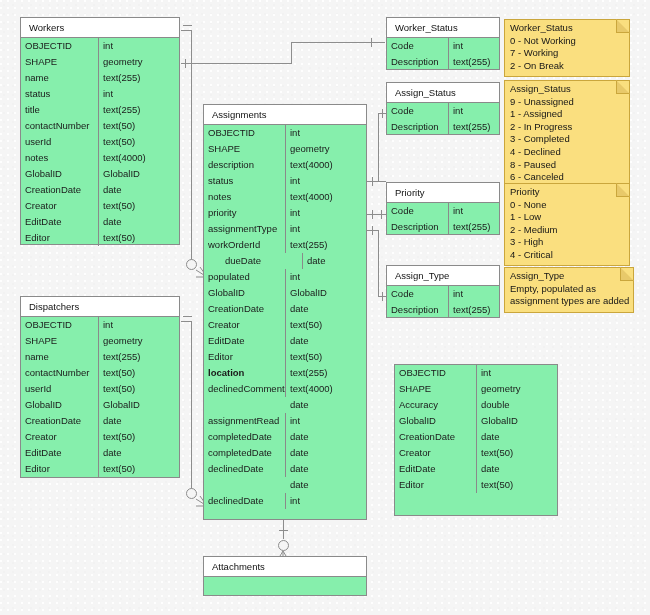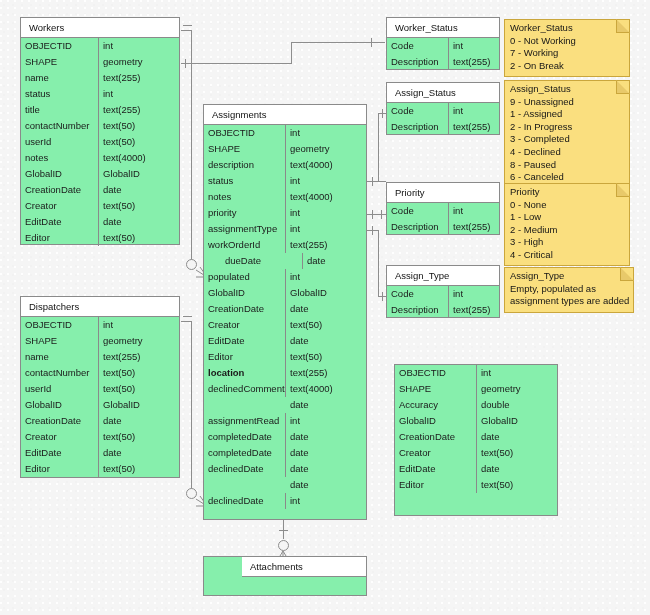--- a/index.html
+++ b/index.html
@@ -419,21 +419,21 @@
         <div class="fname" style="width: 82px;">EditDate</div>
         <div class="ftype">date</div>
       </div>
       <div class="row">
         <div class="fname" style="width: 82px;">Editor</div>
         <div class="ftype">text(50)</div>
       </div>
     </div>
 </div>
 
-<div class="entity" style="left:203px;top:556px;width:164px;height:40px;padding-left:38px;">
+<div class="entity" style="left:203px;top:556px;width:164px;height:40px;">
   <div class="title">Attachments</div>
   <div class="rows">
       <div class="row empty">
         <div class="fname" style="width: 82px;"></div>
         <div class="ftype"></div>
       </div>
     </div>
 </div>
 
 <div class="note" style="left:504px;top:19px;width:126px;height:58px;">

